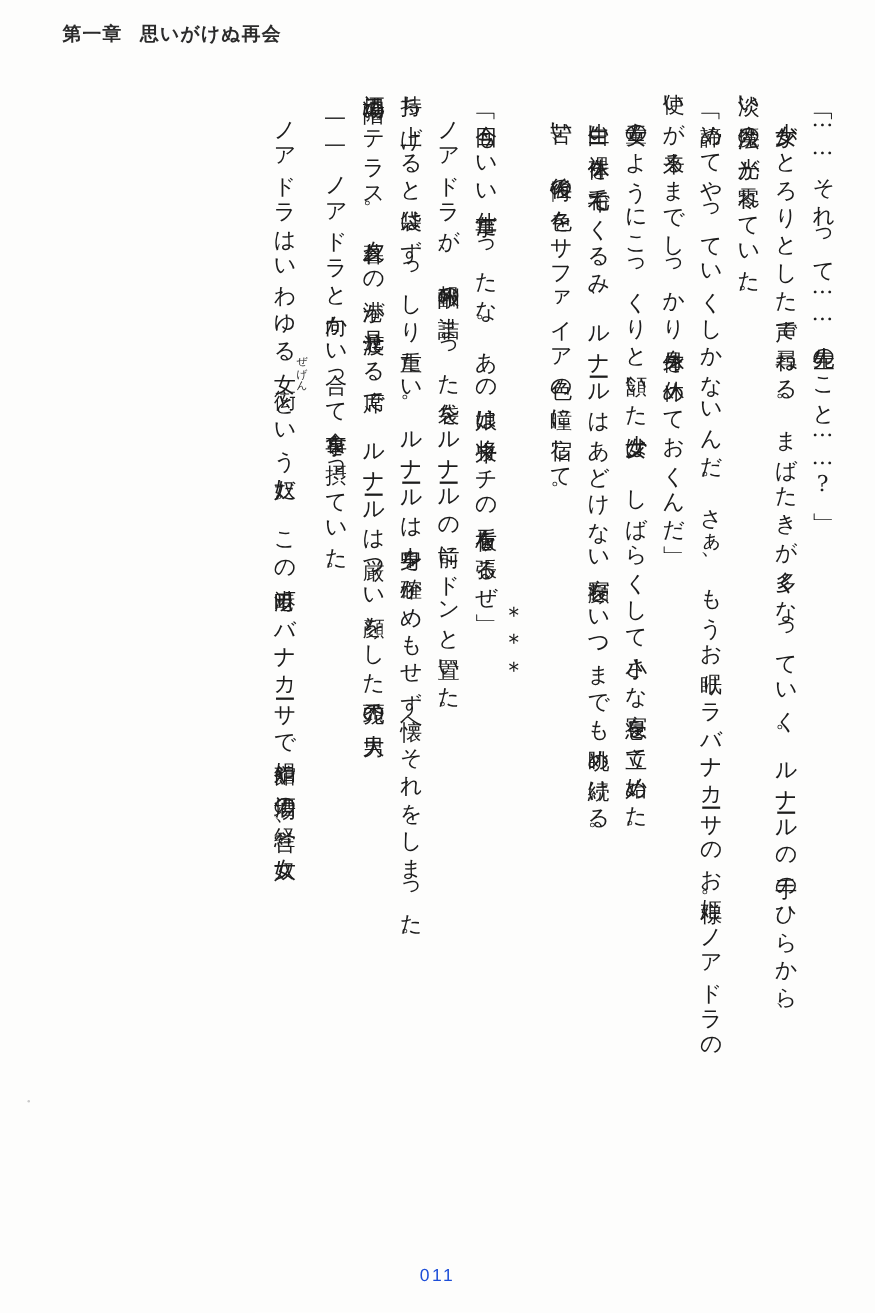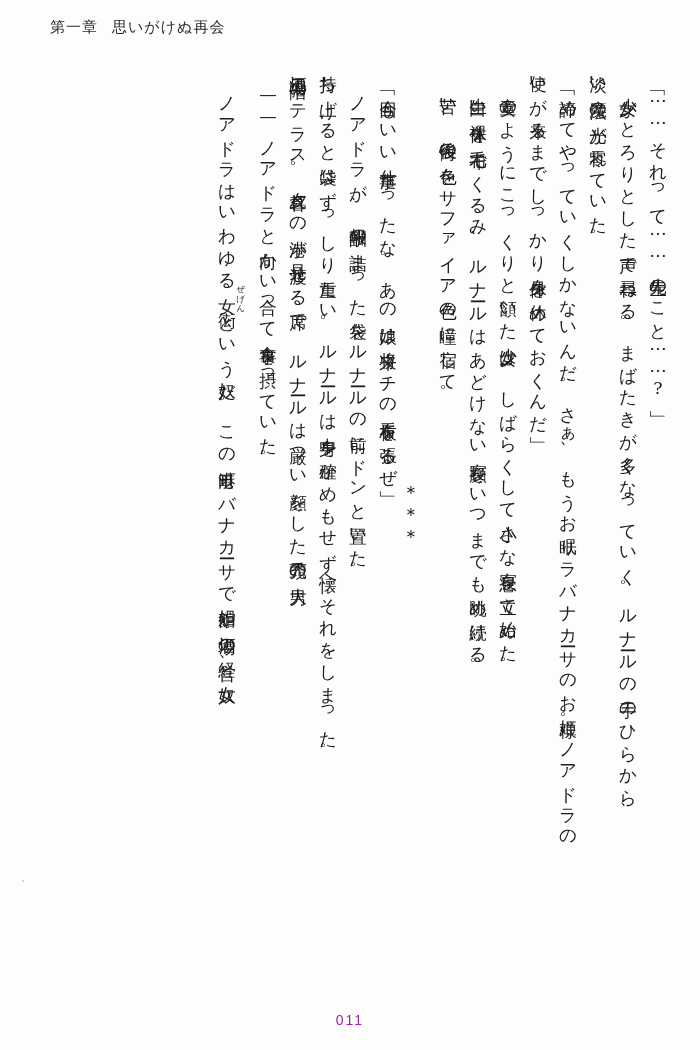--- a/index.html
+++ b/index.html
@@ -26,20 +26,21 @@
 
   
   .runhead {
     position: absolute;
     top: 18px;
     left: 50px;
     font-size: 15px;
     letter-spacing: 1px;
     color: #2b2b2b;
     white-space: nowrap;
+    font-weight: bold;
   }
   .runhead .chap-num {
     margin-right: 14px;
   }
 
   
   .body-area {
     position: absolute;
     top: 62px;
     left: 38px;
@@ -100,21 +101,21 @@
   }
 
   .page-number {
     position: absolute;
     bottom: 22px;
     left: 0;
     width: 100%;
     text-align: center;
     font-size: 14px;
     letter-spacing: 2px;
-    color: #a21caf;
+    color: #1d4ed8;
     font-family: "Liberation Sans", sans-serif;
   }
 
   .speck {
     position: absolute;
     width: 2px;
     height: 2px;
     background: #c9c9c9;
     border-radius: 50%;
   }

